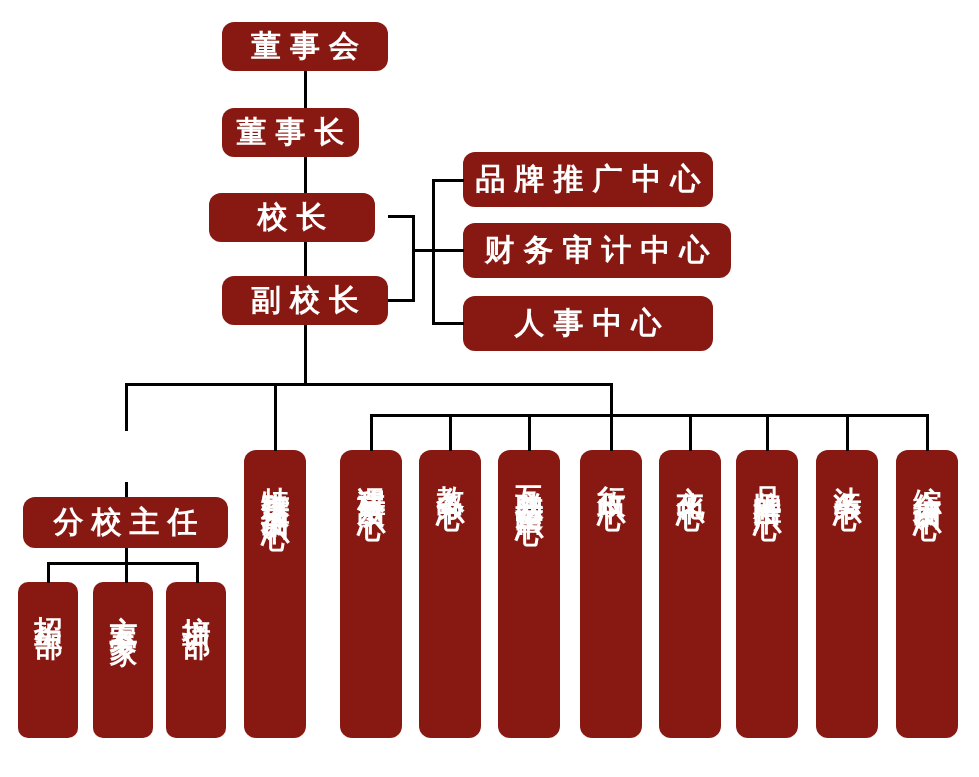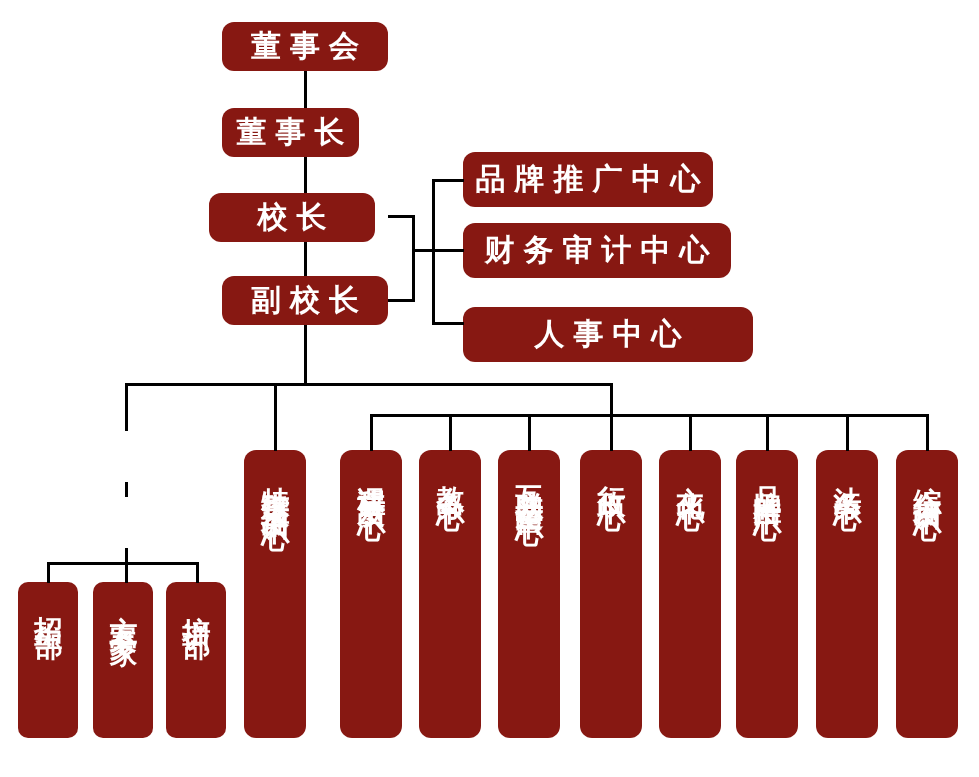--- a/index.html
+++ b/index.html
@@ -34,22 +34,23 @@
 
 <div class="stage">
 
   <div class="node h" style="left:222px;top:22px;width:166px;height:49px">董事会</div>
   <div class="node h" style="left:222px;top:108px;width:137px;height:49px">董事长</div>
   <div class="node h" style="left:209px;top:193px;width:166px;height:49px">校长</div>
   <div class="node h" style="left:222px;top:276px;width:166px;height:49px">副校长</div>
 
   <div class="node h" style="left:463px;top:152px;width:250px;height:55px">品牌推广中心</div>
   <div class="node h" style="left:463px;top:223px;width:268px;height:55px">财务审计中心</div>
-  <div class="node h" style="left:463px;top:307px;width:290px;height:55px">人事中心</div>
+  <div class="node h" style="left:463px;top:296px;width:250px;height:55px">人事中心</div>
 
+  <div class="node h" style="left:23px;top:497px;width:205px;height:51px;letter-spacing:8px;padding-left:8px">分校主任</div>
 
   <div class="node vwrap dept" style="left:18px;top:582px;width:60px;height:156px">
     <span class="vtext">招生部</span>
   </div>
   <div class="node vwrap dept" style="left:93px;top:582px;width:60px;height:156px">
     <span class="vtext">方案专家</span>
   </div>
   <div class="node vwrap dept" style="left:166px;top:582px;width:60px;height:156px">
     <span class="vtext">培训部</span>
   </div>

